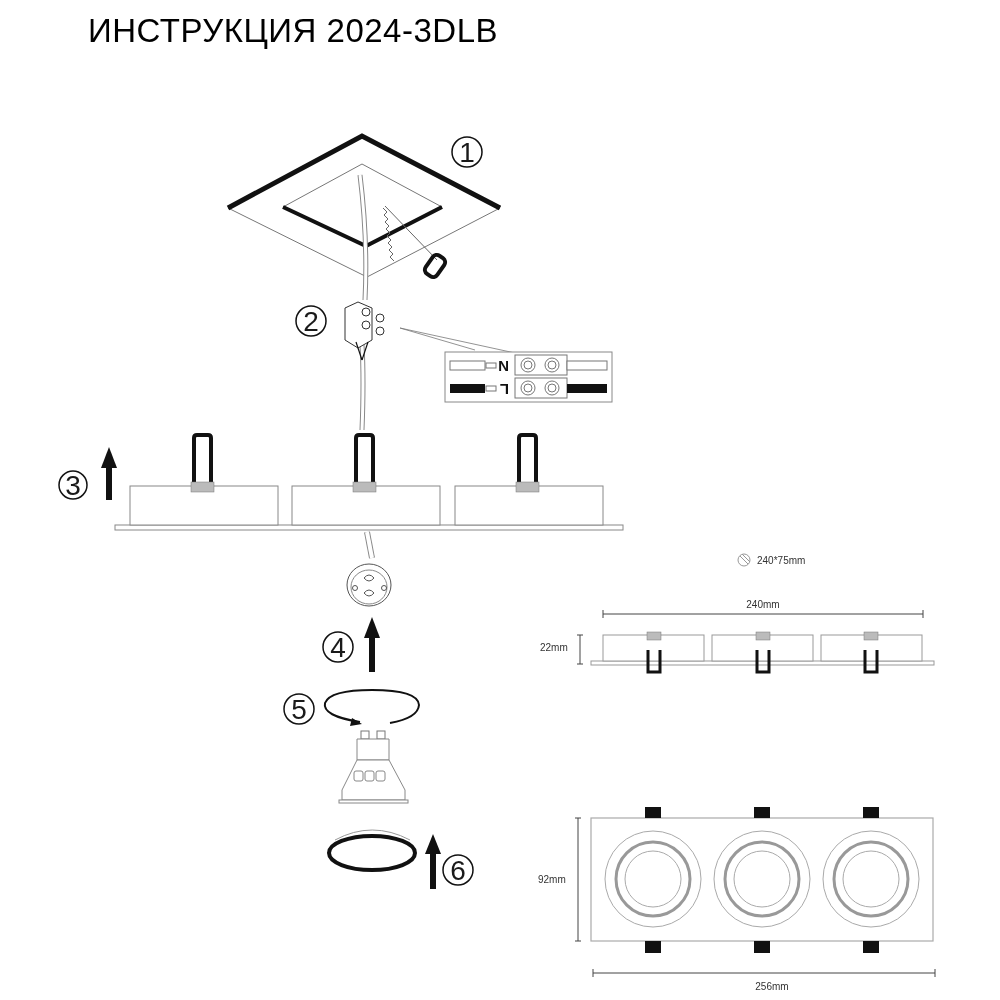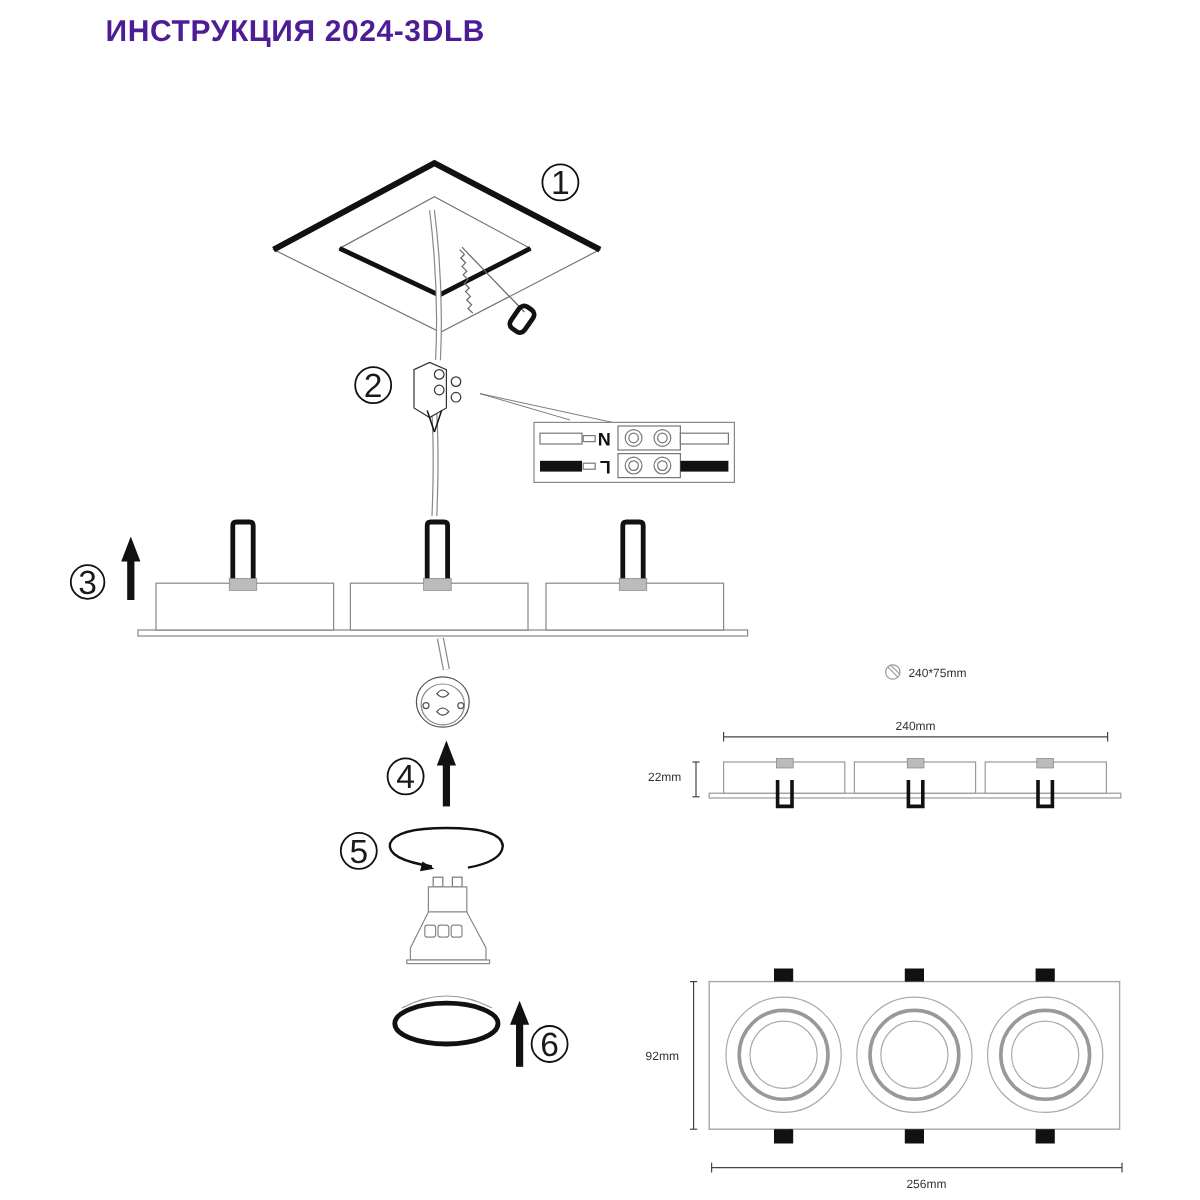--- a/index.html
+++ b/index.html
@@ -1,17 +1,17 @@
 <!DOCTYPE html>
 <html><head>
 <meta charset="utf-8">
 <style>
   html, body { margin:0; padding:0; background:#fff; }
   body { width:1000px; height:1000px; position:relative; overflow:hidden; font-family:"Liberation Sans", sans-serif; color:#1a1a1a; }
-  .title { position:absolute; left:88px; top:12px; font-size:25px; letter-spacing:0.5px; font-weight:bold; color:#4c1d95; }
+  .title { position:absolute; left:88px; top:12px; font-size:33px; letter-spacing:0.5px; font-weight:normal; color:#000000; }
   svg { position:absolute; left:0; top:0; }
   .step-num { font-family:"Liberation Sans", sans-serif; font-size:28px; fill:#1a1a1a; }
   .dim { font-family:"Liberation Sans", sans-serif; font-size:10px; fill:#333; }
   .term { font-family:"Liberation Sans", sans-serif; font-size:15px; font-weight:bold; fill:#111; }
 </style>
 </head>
 <body>
 
 <div class="title">ИНСТРУКЦИЯ 2024-3DLB</div>
 

